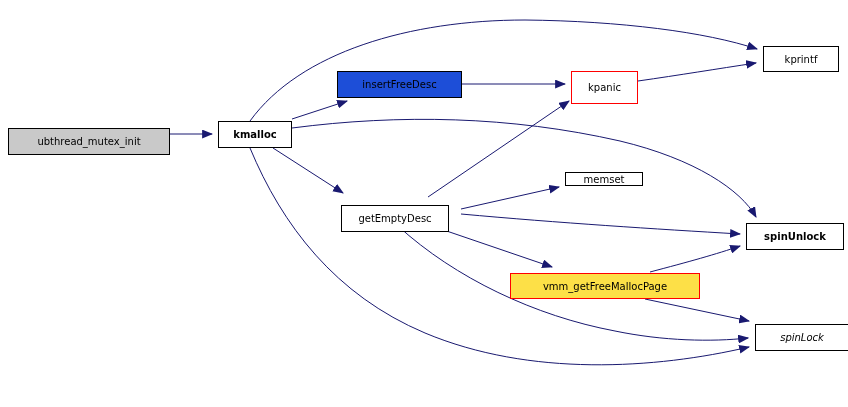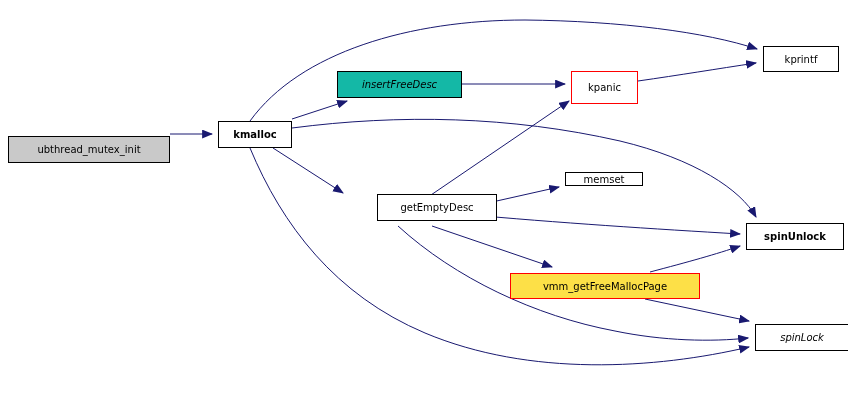--- a/index.html
+++ b/index.html
@@ -63,39 +63,39 @@
       <path d="M638,81 C680,75 716,69 756,63" class="edge" stroke="#191970" marker-end="url(#arrow)"></path>
       <path d="M428,197 L569,101" class="edge" stroke="#191970" marker-end="url(#arrow)"></path>
       <path d="M461,209 L559,187" class="edge" stroke="#191970" marker-end="url(#arrow)"></path>
       <path d="M461,214 C560,223 655,229 740,234" class="edge" stroke="#191970" marker-end="url(#arrow)"></path>
       <path d="M432,226 L552,267" class="edge" stroke="#191970" marker-end="url(#arrow)"></path>
       <path d="M398,226 C455,278 535,316 615,331 C663,341 712,342 748,338" class="edge" stroke="#191970" marker-end="url(#arrow)"></path>
       <path d="M650,272 C688,262 717,254 740,246" class="edge" stroke="#191970" marker-end="url(#arrow)"></path>
       <path d="M645,299 L749,321" class="edge" stroke="#191970" marker-end="url(#arrow)"></path>
     </svg>
   <div id="node-layer">
-      <div class="node root" style="left: 8px; top: 136px; width: 162px; height: 27px; background: rgb(201, 201, 201); border-color: rgb(0, 0, 0);">
+      <div class="node root" style="left: 8px; top: 128px; width: 162px; height: 27px; background: rgb(201, 201, 201); border-color: rgb(0, 0, 0);">
         <span>ubthread_mutex_init</span>
       </div>
       <div class="node" style="left: 218px; top: 121px; width: 74px; height: 27px; background: rgb(255, 255, 255); border-color: rgb(0, 0, 0); font-weight: bold;">
         <span>kmalloc</span>
       </div>
-      <div class="node" style="left: 337px; top: 71px; width: 125px; height: 27px; background: #14b8a6; border-color: rgb(0, 0, 0); font-style: italic;">
+      <div class="node" style="left: 337px; top: 71px; width: 125px; height: 27px; background: #1d4ed8; border-color: rgb(0, 0, 0);">
         <span>insertFreeDesc</span>
       </div>
       <div class="node" style="left: 571px; top: 71px; width: 67px; height: 33px; background: rgb(255, 255, 255); border-color: rgb(255, 0, 0);">
         <span>kpanic</span>
       </div>
       <div class="node" style="left: 763px; top: 46px; width: 76px; height: 26px; background: rgb(255, 255, 255); border-color: rgb(0, 0, 0);">
         <span>kprintf</span>
       </div>
       <div class="node" style="left: 565px; top: 172px; width: 78px; height: 14px; background: rgb(255, 255, 255); border-color: rgb(0, 0, 0);">
         <span>memset</span>
       </div>
-      <div class="node" style="left: 341px; top: 194px; width: 120px; height: 27px; background: rgb(255, 255, 255); border-color: rgb(0, 0, 0); margin-left: 36px;">
+      <div class="node" style="left: 341px; top: 205px; width: 108px; height: 27px; background: rgb(255, 255, 255); border-color: rgb(0, 0, 0);">
         <span>getEmptyDesc</span>
       </div>
       <div class="node" style="left: 746px; top: 223px; width: 98px; height: 27px; background: rgb(255, 255, 255); border-color: rgb(0, 0, 0); font-weight: bold;">
         <span>spinUnlock</span>
       </div>
       <div class="node" style="left: 510px; top: 273px; width: 190px; height: 26px; background: #fde047; border-color: rgb(255, 0, 0);">
         <span>vmm_getFreeMallocPage</span>
       </div>
       <div class="node" style="left: 755px; top: 324px; width: 94px; height: 27px; background: rgb(255, 255, 255); border-color: rgb(0, 0, 0); font-style: italic;">
         <span>spinLock</span>

